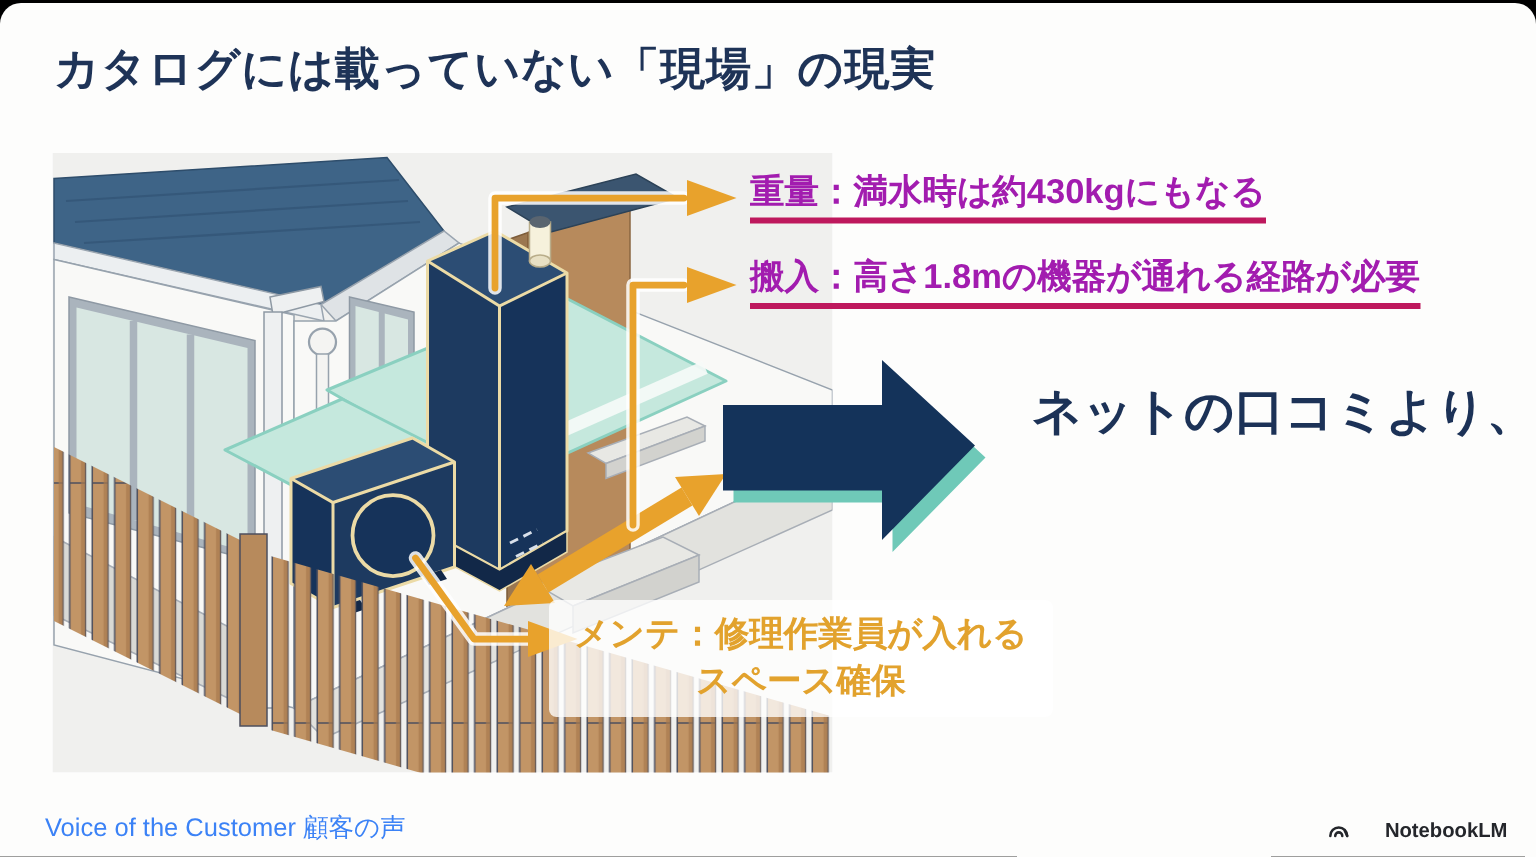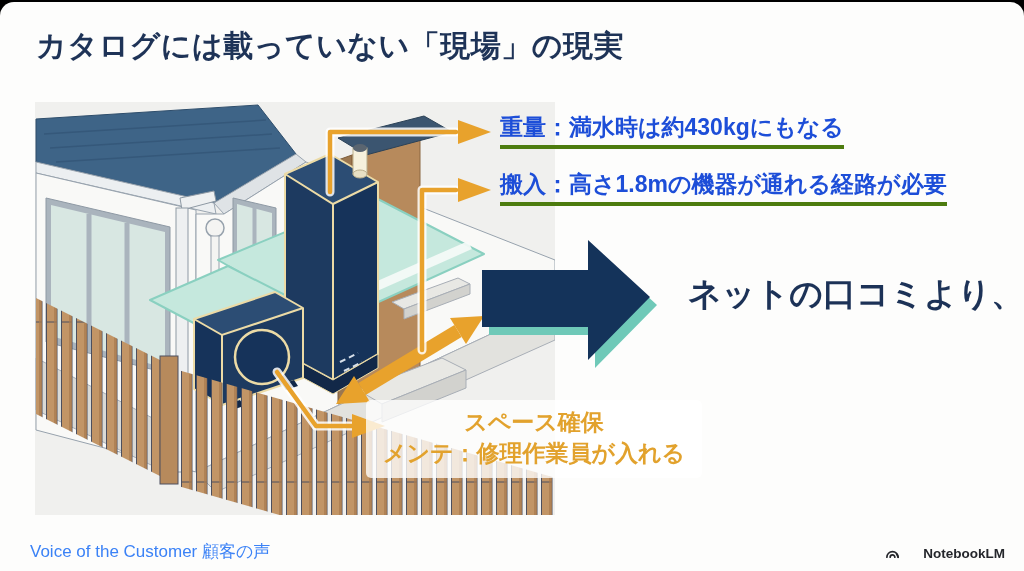--- a/index.html
+++ b/index.html
@@ -12,28 +12,28 @@
     position:absolute;left:0;right:0;top:2px;bottom:0;
     background:#fdfdfc;border-radius:14px 14px 0 0;overflow:hidden;
   }
   .scene{position:absolute;left:0;top:0;z-index:1;}
   .txt{position:absolute;z-index:2;text-align:right;}
   .title{
     left:36px;top:24px;font-size:30px;font-weight:800;color:#1e3357;
     letter-spacing:0.5px;white-space:nowrap;
   }
   .ann{
-    font-size:23px;font-weight:700;color:#1d4ed8;white-space:nowrap;
-    border-bottom:4px solid #4d7c0f;padding-bottom:5px;line-height:1.15;
+    font-size:23px;font-weight:700;color:#a21caf;white-space:nowrap;
+    border-bottom:4px solid #be185d;padding-bottom:5px;line-height:1.15;
   }
   .ann-weight{left:500px;top:112px;}
   .ann-carry{left:500px;top:169px;}
   .conclusion{
     left:688px;top:250px;font-size:33px;font-weight:800;color:#1c3257;
-    line-height:1.36;white-space:nowrap;margin-top:20px;
+    line-height:1.36;white-space:nowrap;
   }
   .maint-box{
     left:366px;top:398px;width:336px;padding:7px 0 9px 0;
     background:rgba(255,255,255,0.78);border-radius:5px;
     text-align:center;font-size:23px;font-weight:700;color:#e2a22d;
     line-height:31px;
   }
   .footer-caption{left:30px;top:538px;font-size:17px;color:#3b82f6;}
   .brand{
     top:544px;right:19px;display:flex;align-items:center;gap:23px;
@@ -187,22 +187,22 @@
 
   <div class="txt ann ann-weight">重量：満水時は約430kgにもなる</div>
 
   <div class="txt ann ann-carry">搬入：高さ1.8mの機器が通れる経路が必要</div>
 
   <div class="txt conclusion">
     <div>ネットの口コミより、</div>
   </div>
 
   <div class="txt maint-box">
+    <div>メンテ：修理作業員が入れる</div>
     <div>スペース確保</div>
-    <div>メンテ：修理作業員が入れる</div>
   </div>
 
   <div class="txt footer-caption">Voice of the Customer 顧客の声</div>
 
   <div class="txt brand">
     <svg width="15" height="15" viewBox="0 0 16 16">
       <path d="M2,12 A6,6 0 0 1 14,12" fill="none" stroke="#24262b" stroke-width="1.8" stroke-linecap="round"></path>
       <path d="M5.5,12 A2.5,2.5 0 0 1 10.5,12" fill="none" stroke="#24262b" stroke-width="1.8" stroke-linecap="round"></path>
       <line x1="12.2" y1="8.2" x2="14" y2="12" stroke="#24262b" stroke-width="1.8" stroke-linecap="round"></line>
     </svg>

